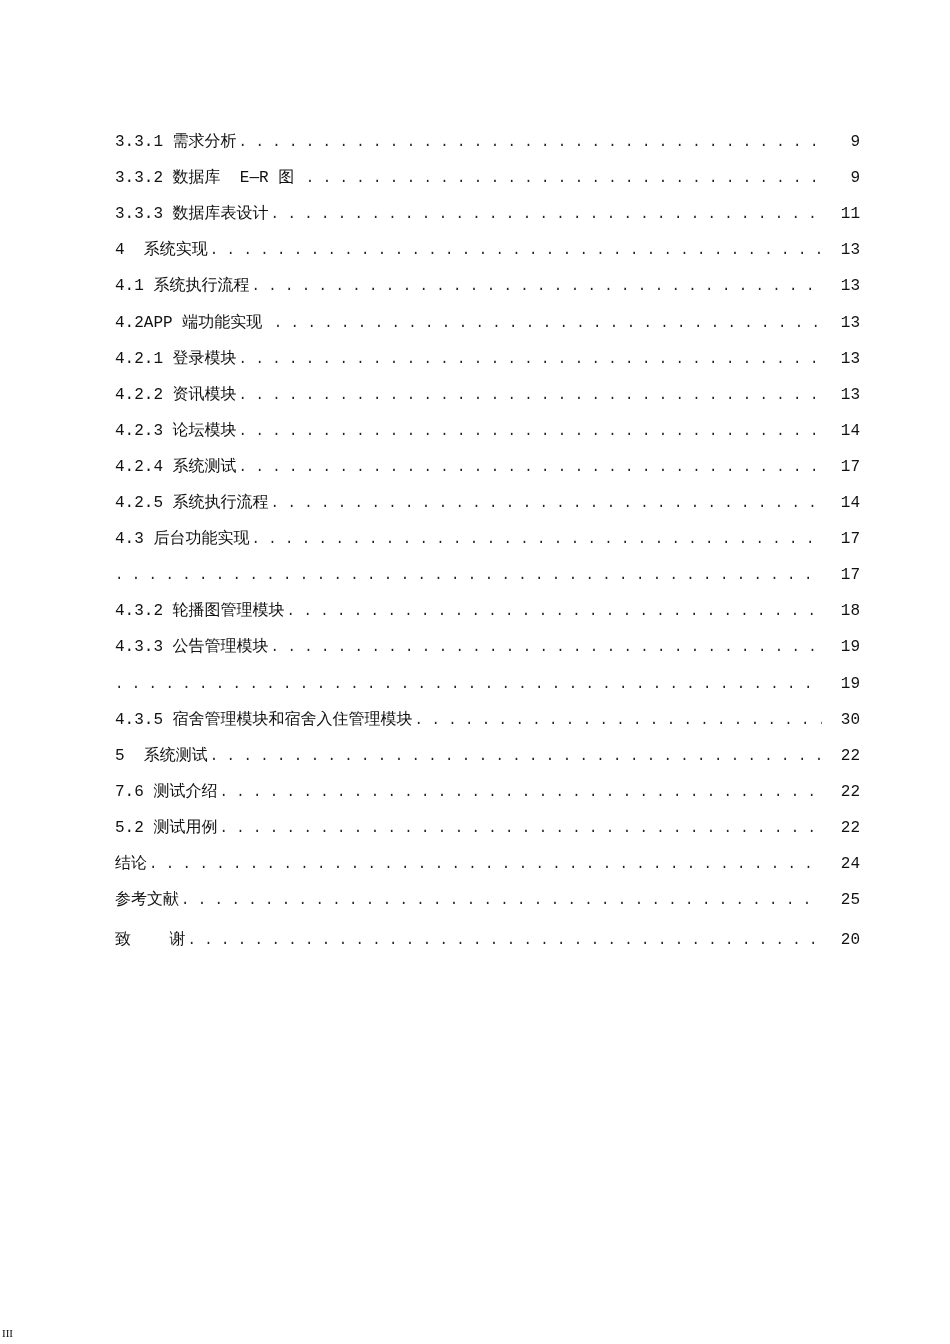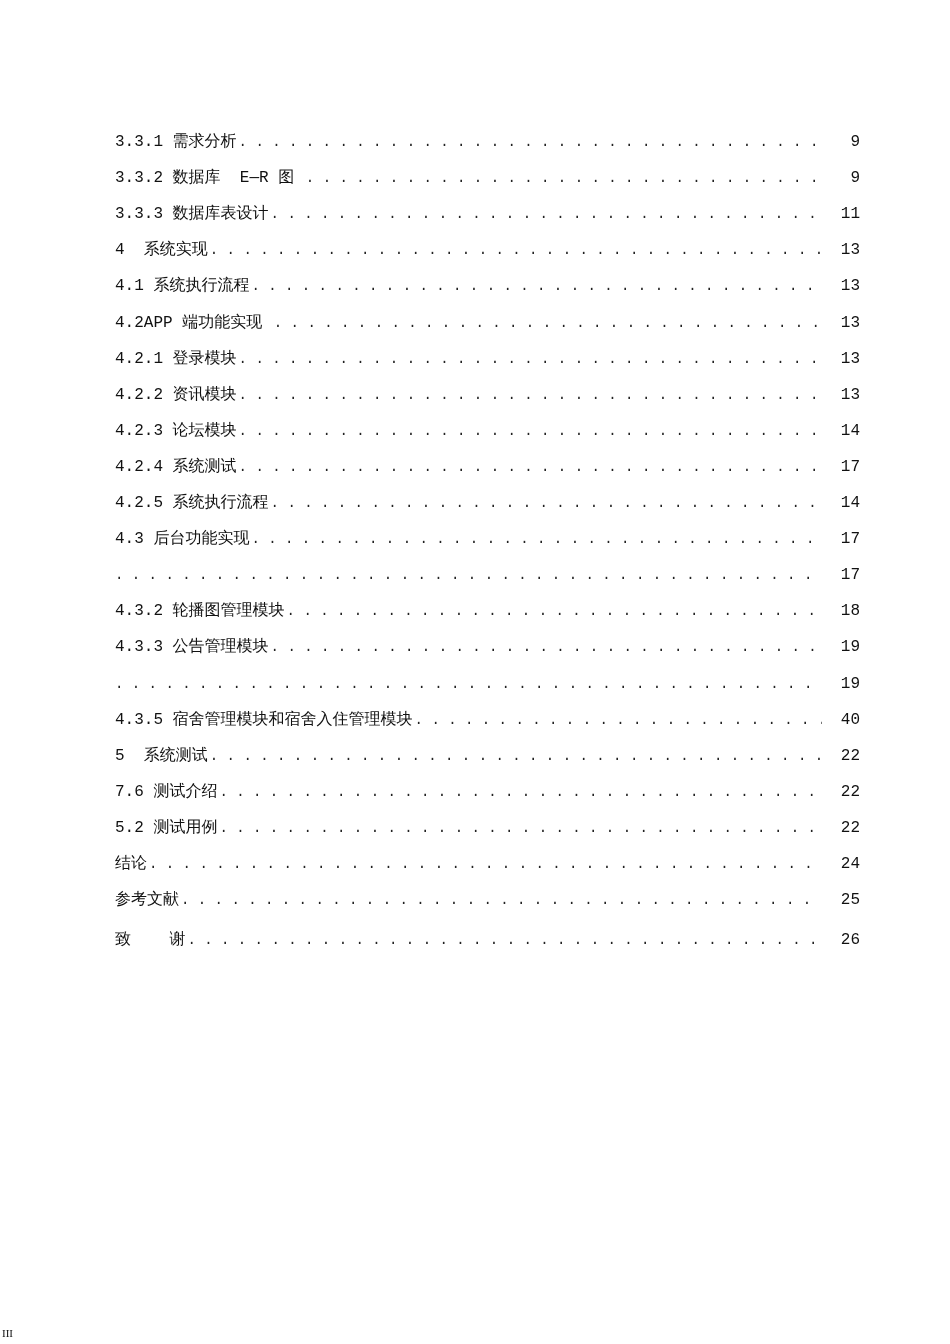--- a/index.html
+++ b/index.html
@@ -95,21 +95,21 @@
       <span class="leader"></span>
       <span class="page">19</span>
     </div>
   <div class="row">
       <span class="leader"></span>
       <span class="page">19</span>
     </div>
   <div class="row">
       <span class="title">4.3.5 宿舍管理模块和宿舍入住管理模块</span>
       <span class="leader"></span>
-      <span class="page">40</span>
+      <span class="page">30</span>
     </div>
   <div class="row">
       <span class="title">5  系统测试</span>
       <span class="leader"></span>
       <span class="page">22</span>
     </div>
   <div class="row">
       <span class="title">7.6 测试介绍</span>
       <span class="leader"></span>
       <span class="page">22</span>
@@ -125,17 +125,17 @@
       <span class="page">24</span>
     </div>
   <div class="row">
       <span class="title">参考文献</span>
       <span class="leader"></span>
       <span class="page">25</span>
     </div>
   <div class="row" style="height:40px">
       <span class="title">致    谢</span>
       <span class="leader"></span>
-      <span class="page">26</span>
+      <span class="page">20</span>
     </div>
 </div>
 
 <div class="footer">III</div>
 
 </body></html>

